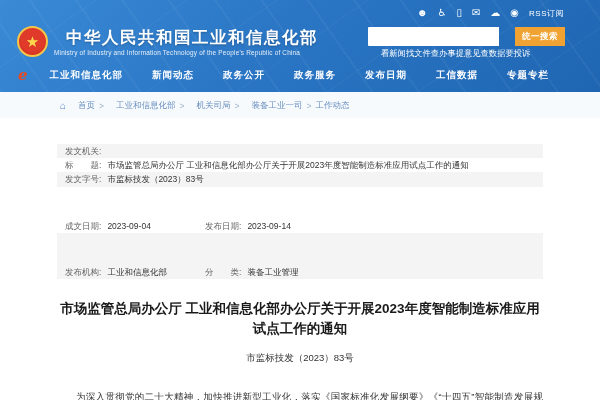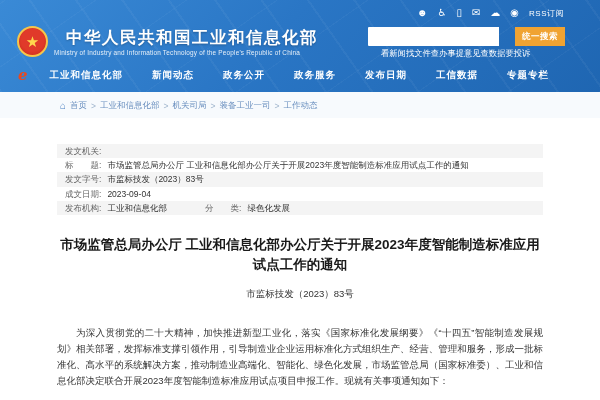--- a/index.html
+++ b/index.html
@@ -42,31 +42,31 @@
 
   .nav{ position:absolute; top:60px; left:0; width:600px; height:30px; display:flex; align-items:center; z-index:2; }
   .logo-e{ margin-left:18px; color:#e8491f; font-size:15px; font-weight:bold; font-style:italic; font-family:"DejaVu Serif",serif; }
   .nav-items{ display:flex; align-items:center; margin-left:22px; }
   .nav-item{ color:#fff; font-size:9.5px; font-weight:bold; letter-spacing:1px; cursor:pointer; padding:4px 0; margin-right:29px; white-space:nowrap; }
 
   
   .breadcrumb-bar{ position:absolute; top:92px; left:0; width:600px; height:26px; background:#f7fafd; }
   .breadcrumb{ position:absolute; left:60px; top:8px; display:flex; align-items:center; font-size:8.5px; }
   .bc-home{ color:#4a7fc1; font-size:10px; margin-right:4px; cursor:pointer; line-height:1; }
-  .bc-link{ color:#6a8fbf; cursor:pointer; }
+  .bc-link{ color:#6a8fbf; cursor:pointer;margin-left:8px; }
   .bc-sep{ color:#9fb4cc; margin:0 4px; }
   .bc-last{ color:#6a8fbf; }
 
   
   .content{ position:absolute; top:118px; left:57px; width:486px; }
   .meta-table{ margin-top:26px; width:100%; }
   .meta-row{ display:flex; align-items:flex-end; min-height:14px; padding:2px 8px; font-size:8.5px; line-height:1.2; }
   .meta-row.striped{ background:#f4f4f4; }
   .meta-cell{ display:flex; }
-  .meta-cell.col1{ flex:0 0 140px; }
+  .meta-cell.col1{ flex:0 0 140px;margin-top:32px; }
   .meta-cell.grow{ flex:1; }
   .meta-label{ color:#666; margin-right:6px; white-space:pre; }
   .meta-value{ color:#333; }
 
   .article-title{ margin-top:20px; text-align:center; font-size:13.5px; font-weight:bold; color:#1a1a1a; line-height:20px; }
   .doc-number{ margin-top:13px; text-align:center; font-size:9.5px; color:#333; }
   .body-text{ margin-top:24px; font-size:9.5px; color:#333; line-height:16px; text-align:justify; }
   .body-text .salutation{ text-indent:0; }
   .body-text .para{ text-indent:2em; }
 </style>
@@ -153,29 +153,33 @@
         <div class="meta-cell grow">
           <span class="meta-label">发文字号:</span>
           <span class="meta-value">市监标技发（2023）83号</span>
         </div>
       </div>
       <div class="meta-row">
         <div class="meta-cell col1">
           <span class="meta-label">成文日期:</span>
           <span class="meta-value">2023-09-04</span>
         </div>
+        <div class="meta-cell grow">
+          <span class="meta-label">发布日期:</span>
+          <span class="meta-value">2023-09-14</span>
+        </div>
       </div>
       <div class="meta-row striped">
         <div class="meta-cell col1">
           <span class="meta-label">发布机构:</span>
           <span class="meta-value">工业和信息化部</span>
         </div>
         <div class="meta-cell grow">
           <span class="meta-label">分　　类:</span>
-          <span class="meta-value">绿色化发展</span>
+          <span class="meta-value">装备工业管理</span>
         </div>
       </div>
     </div>
 
     <h1 class="article-title">市场监管总局办公厅 工业和信息化部办公厅关于开展2023年度智能制造标准应用试点工作的通知</h1>
     <div class="doc-number">市监标技发（2023）83号</div>
 
     <div class="body-text">
       <p class="para">为深入贯彻党的二十大精神，加快推进新型工业化，落实《国家标准化发展纲要》《“十四五”智能制造发展规划》相关部署，发挥标准支撑引领作用，引导制造业企业运用标准化方式组织生产、经营、管理和服务，形成一批标准化、高水平的系统解决方案，推动制造业高端化、智能化、绿色化发展，市场监管总局（国家标准委）、工业和信息化部决定联合开展2023年度智能制造标准应用试点项目申报工作。现就有关事项通知如下：</p>
     </div>

